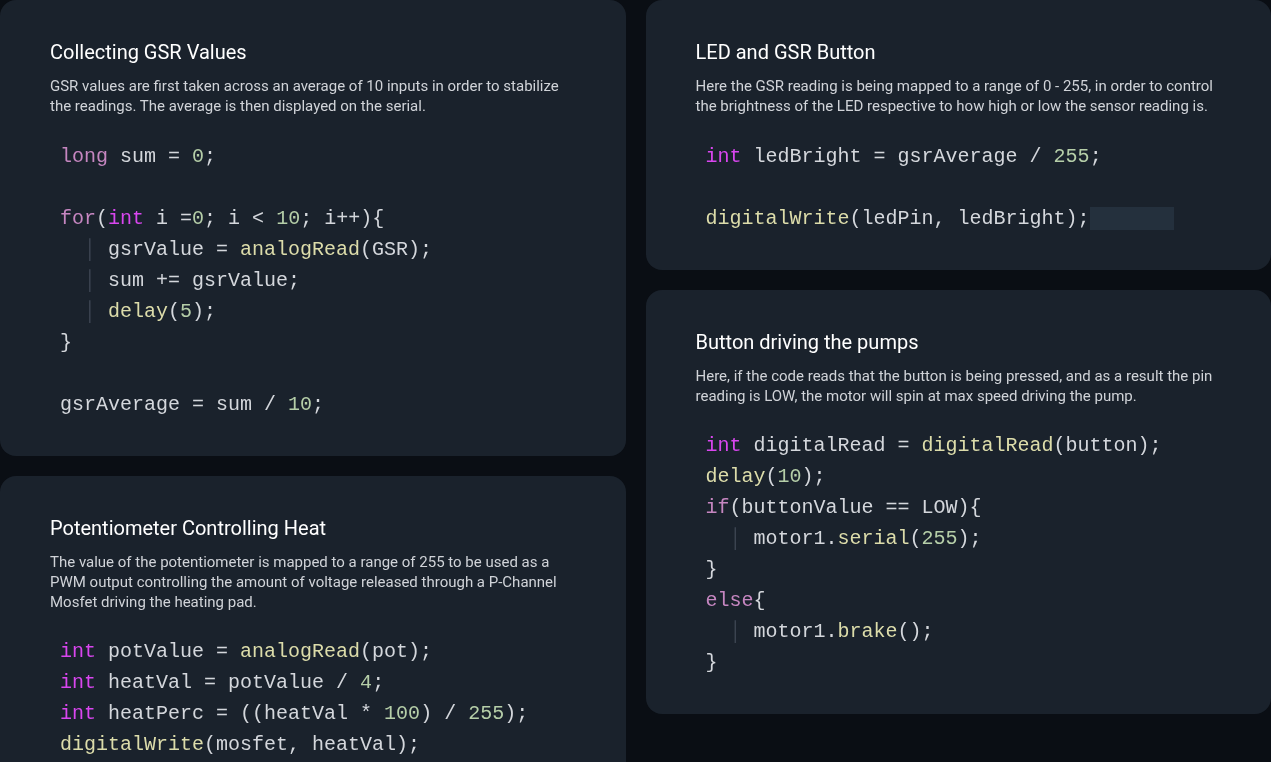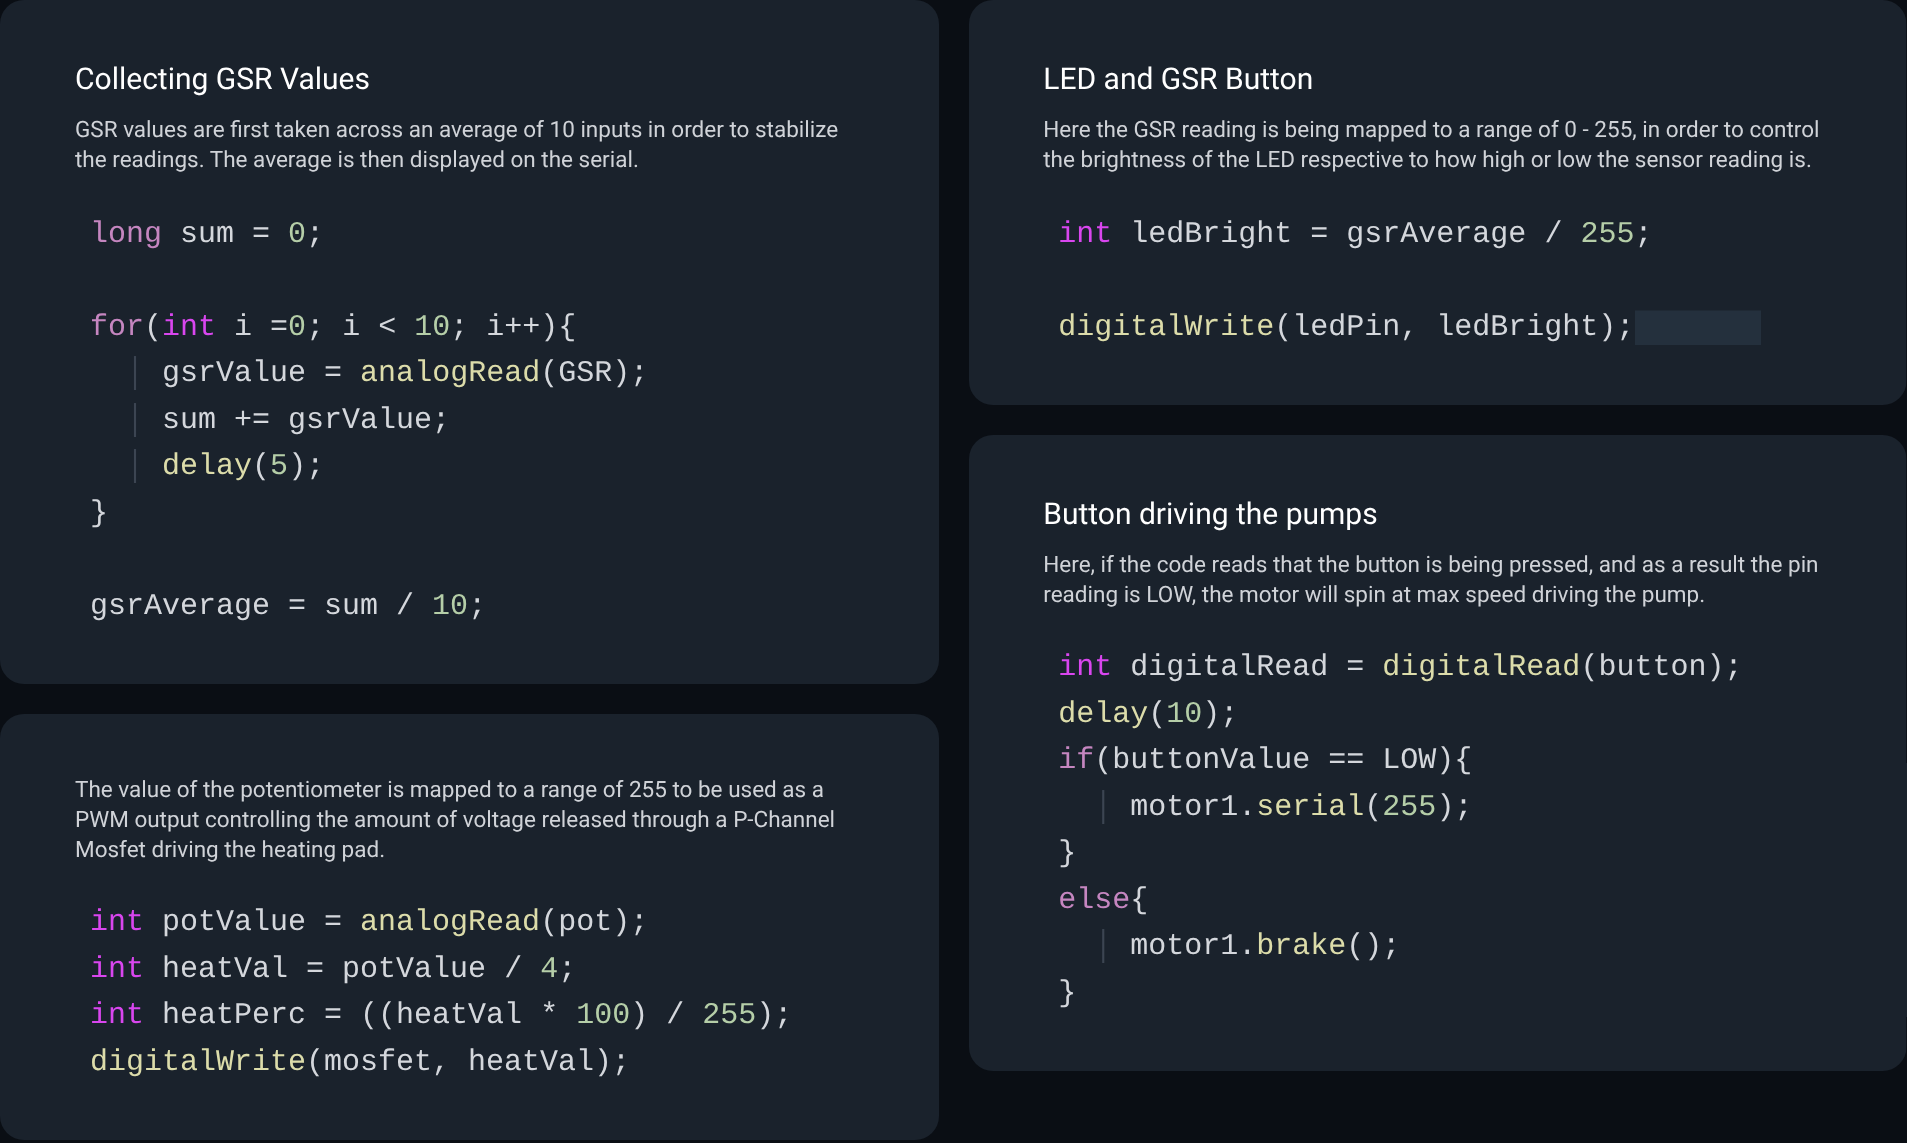--- a/index.html
+++ b/index.html
@@ -66,20 +66,21 @@
 
 <span class="kw">for</span><span class="op">(</span><span class="ty">int</span><span class="id"> i </span><span class="op">=</span><span class="num">0</span><span class="id">; i </span><span class="op">&lt; </span><span class="num">10</span><span class="id">; i</span><span class="op">++</span><span class="op">){</span>
 <span class="op">  </span><span class="bar">│</span><span class="id"> gsrValue </span><span class="op">= </span><span class="fn">analogRead</span><span class="op">(GSR);</span>
 <span class="op">  </span><span class="bar">│</span><span class="id"> sum </span><span class="op">+= </span><span class="id">gsrValue;</span>
 <span class="op">  </span><span class="bar">│</span><span class="op"> </span><span class="fn">delay</span><span class="op">(</span><span class="num">5</span><span class="op">);</span>
 <span class="op">}</span>
 
 <span class="id">gsrAverage </span><span class="op">= </span><span class="id">sum </span><span class="op">/ </span><span class="num">10</span><span class="op">;</span></pre>
   </div>
   <div class="card">
+    <h2>Potentiometer Controlling Heat</h2>
     <p class="desc">The value of the potentiometer is mapped to a range of 255 to be used as a PWM output controlling the amount of voltage released through a P-Channel Mosfet driving the heating pad.</p>
     <pre class="code"><span class="ty">int</span><span class="id"> potValue </span><span class="op">= </span><span class="fn">analogRead</span><span class="op">(pot);</span>
 <span class="ty">int</span><span class="id"> heatVal </span><span class="op">= </span><span class="id">potValue </span><span class="op">/ </span><span class="num">4</span><span class="op">;</span>
 <span class="ty">int</span><span class="id"> heatPerc </span><span class="op">= </span><span class="id">((heatVal </span><span class="op">* </span><span class="num">100</span><span class="op">) </span><span class="op">/ </span><span class="num">255</span><span class="op">);</span>
 <span class="fn">digitalWrite</span><span class="op">(mosfet, heatVal);</span></pre>
   </div>
 </div>
 
 <div class="column">
   <div class="card">

